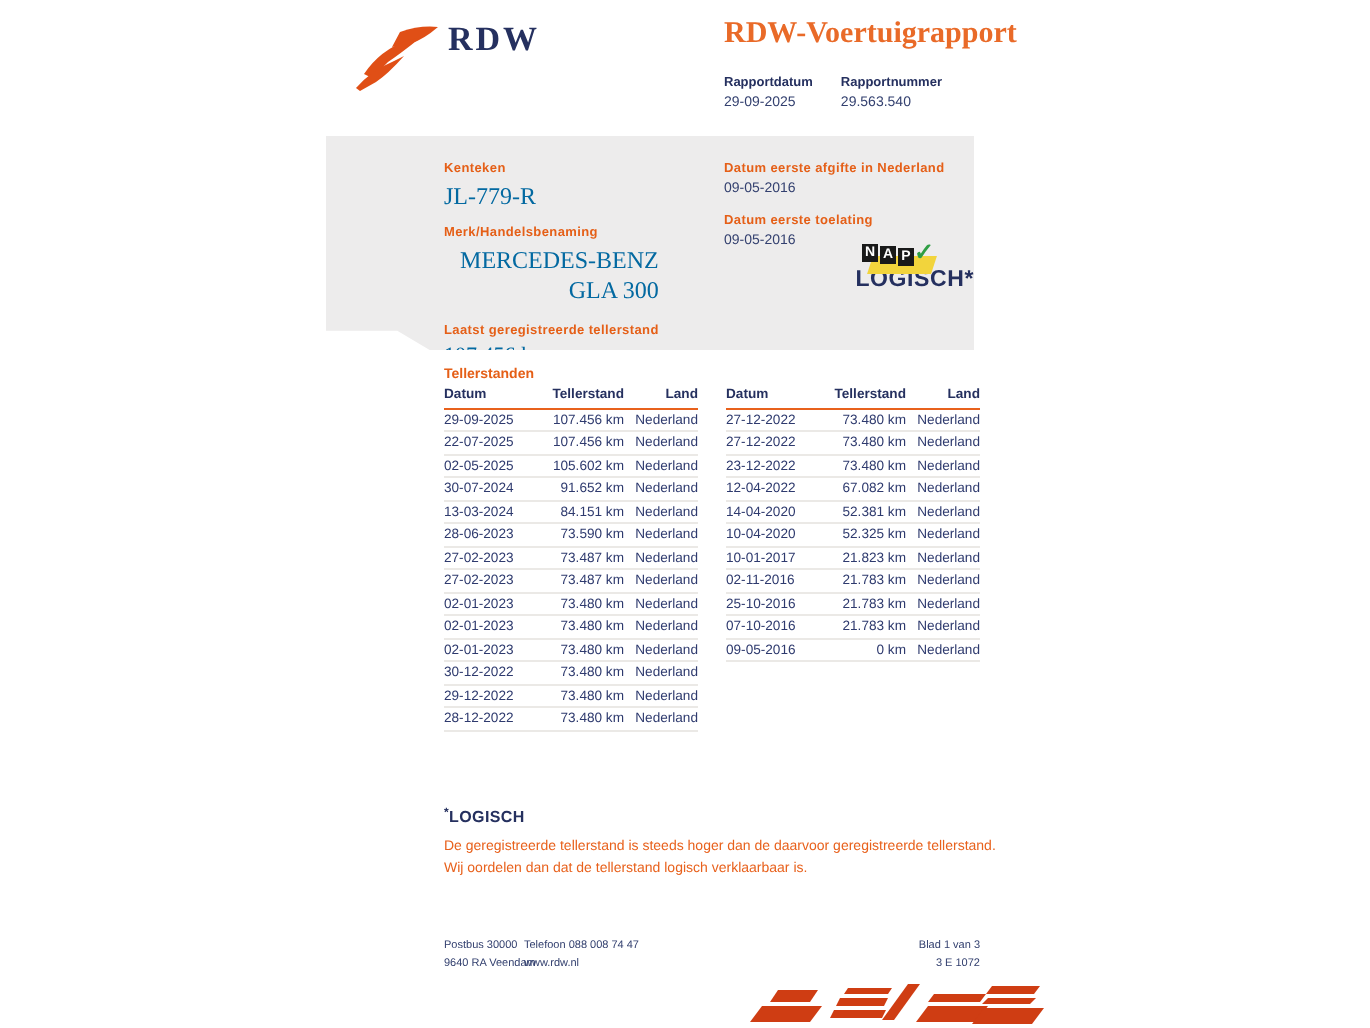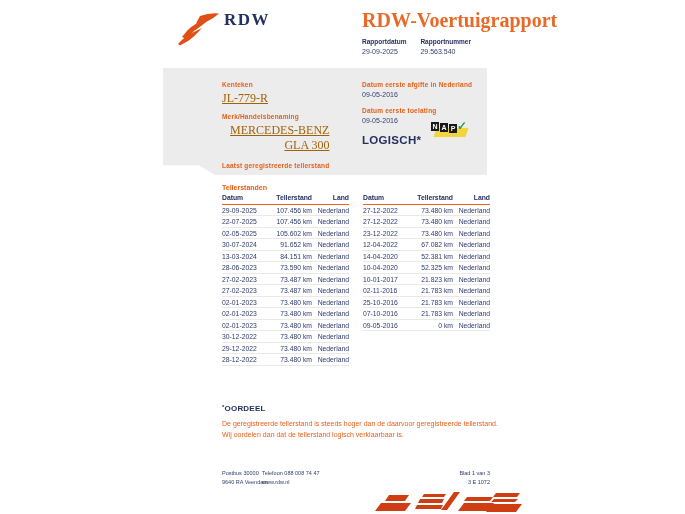--- a/index.html
+++ b/index.html
@@ -4,37 +4,37 @@
 <style>
   html,body{margin:0;padding:0;background:#fff;}
   .page{position:relative;width:585px;height:514px;background:#ffffff;overflow:hidden;
         font-family:"Liberation Sans",sans-serif;color:#253063;}
 
   
   .logo-svg{position:absolute;left:176px;top:11px;width:44px;height:36px;}
   .wordmark{position:absolute;left:224px;top:10px;font-family:"Liberation Serif",serif;
             font-size:17px;font-weight:600;letter-spacing:1.5px;color:#25305f;}
   .doc-title{position:absolute;left:362px;top:9px;font-family:"Liberation Serif",serif;
-             font-size:20px;font-weight:bold;color:#e96a28;}
+             font-size:15px;font-weight:bold;color:#e96a28;}
   .report-meta{position:absolute;left:362px;top:38px;display:flex;gap:14px;}
   .report-meta .lbl{font-size:6.5px;font-weight:bold;color:#25305f;}
   .report-meta .val{font-size:7px;color:#33406f;margin-top:3px;}
 
   
   .summary-box{position:absolute;left:163px;top:68px;width:324px;height:107px;background:#edecec;
                clip-path:polygon(0 0,100% 0,100% 100%,16% 100%,11% 91%,0 91%);}
   .lbl-o{font-size:6.5px;font-weight:bold;color:#e55f17;letter-spacing:.2px;}
   .col-veh{position:absolute;left:59px;top:13px;}
-  .serif-val{font-family:"Liberation Serif",serif;color:#a16207;text-decoration:underline;}
+  .serif-val{font-family:"Liberation Serif",serif;color:#0369a1;}
   .kenteken{font-size:12px;margin:3px 0 7px;}
   .merk{font-size:12px;line-height:15px;margin:3px 0 9px;text-align:right;}
   .teller{font-size:11px;margin-top:3px;}
   .col-reg{position:absolute;left:199px;top:13px;width:125px;}
   .reg-val{font-size:7px;color:#33406f;margin:3px 0 9px;}
-  .oordeel{font-size:11.5px;font-weight:bold;color:#25305f;line-height:14.5px;margin-top:6px;letter-spacing:.3px;}
+  .oordeel{font-size:11.5px;font-weight:bold;color:#25305f;line-height:14.5px;margin-top:6px;letter-spacing:.3px;text-align:right;}
 
   
   .nap{position:absolute;left:268px;top:53px;width:40px;height:20px;}
   .nap-yellow{position:absolute;left:4px;top:7px;width:32px;height:9px;background:#f2d43c;
               transform:skewX(-18deg);}
   .nap-sq{position:absolute;top:1px;width:8px;height:9px;background:#191919;color:#fff;
           font-size:7px;font-weight:bold;text-align:center;line-height:9px;}
   .nap-sq.n{left:0;} .nap-sq.a{left:9px;top:2px;} .nap-sq.p{left:18px;top:3px;}
   .nap-check{position:absolute;left:26px;top:-2px;color:#2f9e44;font-size:12px;font-weight:bold;}
 
@@ -262,21 +262,21 @@
         </div>
         <div class="trow">
           <span class="tc0">09-05-2016</span>
           <span class="tc1">0 km</span>
           <span class="tc2">Nederland</span>
         </div>
       </div>
   </div>
 
   <div class="footnote">
-    <div class="fn-title"><span class="ast">*</span><span>OORDEEL</span></div>
+    <div class="fn-title"><span class="ast">*</span><span>LOGISCH</span></div>
     <div class="fn-body">De geregistreerde tellerstand is steeds hoger dan de daarvoor geregistreerde tellerstand. Wij oordelen dan dat de tellerstand logisch verklaarbaar is.</div>
   </div>
 
   <div class="footer">
     <div class="f-col1">
       <div>Postbus 30000</div>
       <div>9640 RA Veendam</div>
     </div>
     <div class="f-col2">
       <div>Telefoon 088 008 74 47</div>

